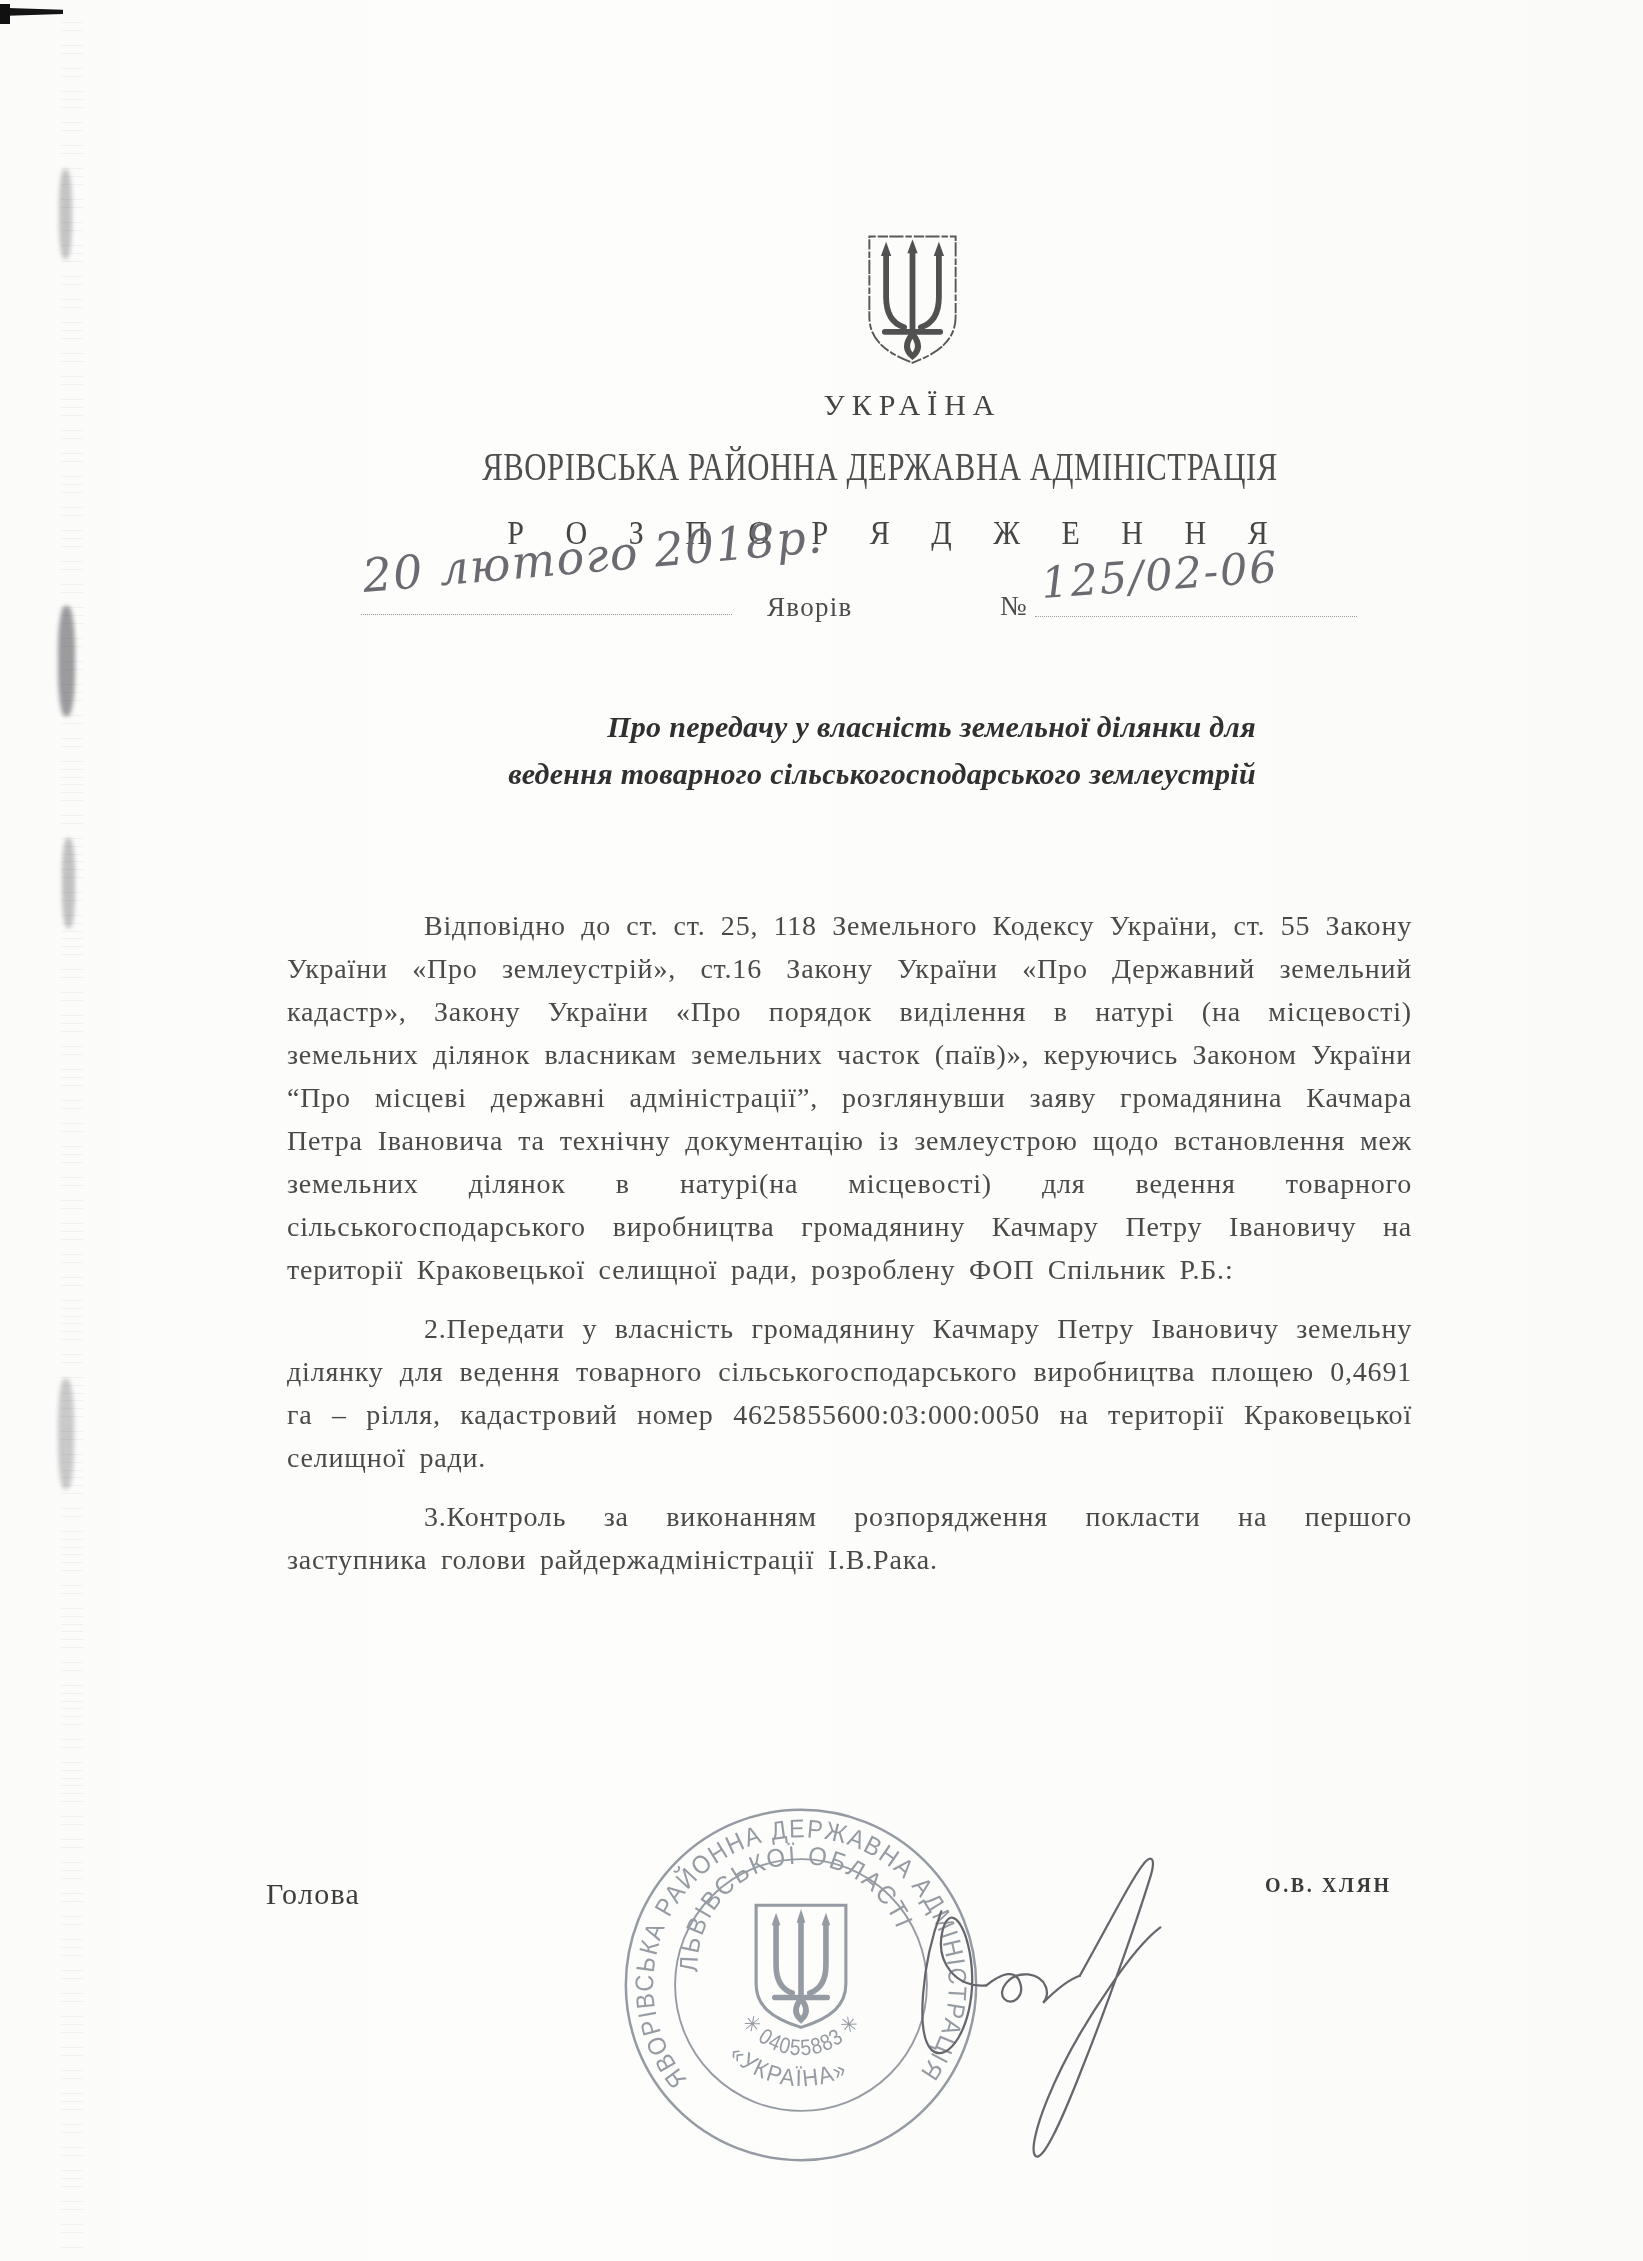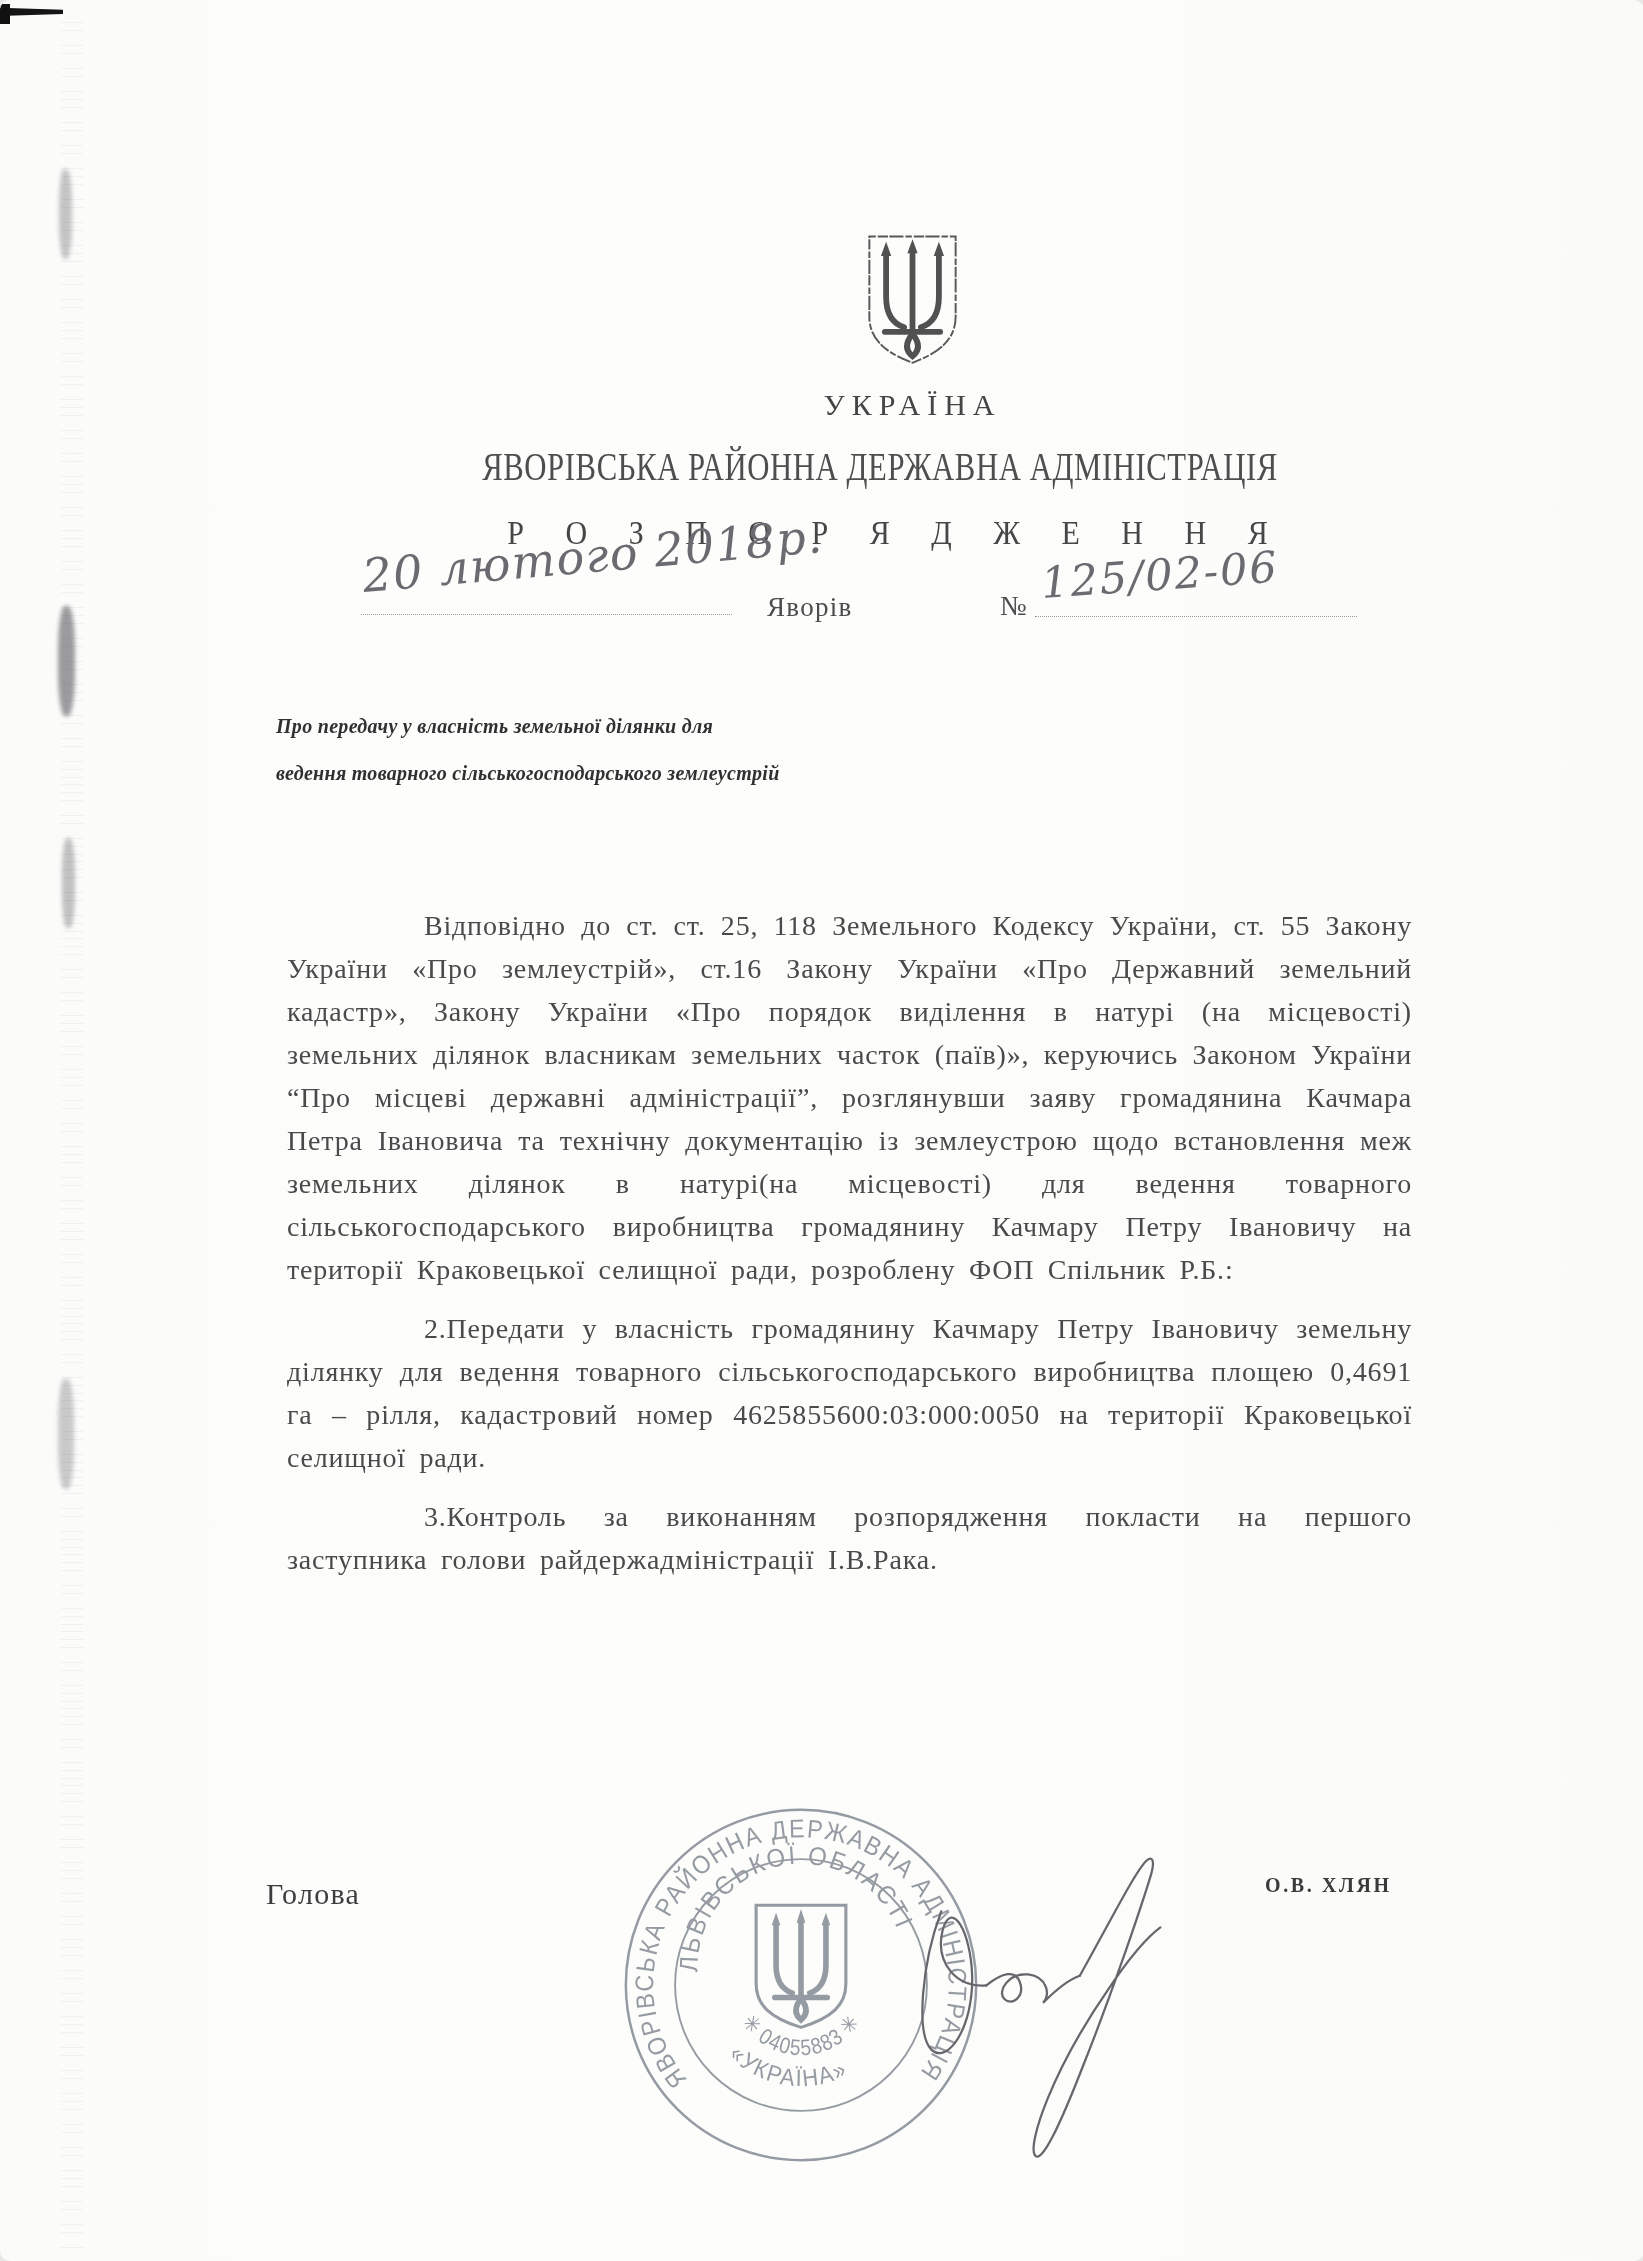--- a/index.html
+++ b/index.html
@@ -3,21 +3,20 @@
 <meta charset="utf-8">
 <style>
   html,body{margin:0;padding:0;background:#e8e8e6;}
   #page{
     position:relative;
     width:1644px;height:2261px;
     background:linear-gradient(90deg,#fbfbfa 0%, #fdfdfc 30%, #fcfcfb 70%, #fafaf9 100%);
     overflow:hidden;
     font-family:"Liberation Serif", serif;
     color:#474747;
-    border-radius:10px;
   }
   .abs{position:absolute;}
 
   
   #artifact-topbar{left:0;top:7.7px;width:63px;height:8.4px;background:#151515;
     clip-path:polygon(0 0,100% 25%,100% 75%,0 100%);}
   #artifact-corner{left:0;top:3.9px;width:10.3px;height:20.6px;background:#111;}
   #artifact-band{left:61px;top:19.3px;width:22px;height:2230px;opacity:.5;
     background:repeating-linear-gradient(180deg, rgba(100,100,105,0) 0 3.2px, rgba(100,100,105,.14) 3.2px 3.9px, rgba(100,100,105,0) 3.9px 7.7px);}
   .smudge{filter:blur(1.9px);border-radius:40%;}
@@ -40,22 +39,22 @@
   .hw{font-family:"DejaVu Serif", serif;font-style:italic;color:#6a6a70;}
   #hw-date{left:365px;top:549px;font-size:46px;transform:rotate(-5deg);transform-origin:0 100%;letter-spacing:1.3px;white-space:nowrap;}
   #hw-number{left:1043px;top:558px;font-size:43px;transform:rotate(-4deg);transform-origin:0 100%;letter-spacing:1.9px;white-space:nowrap;}
   .dotline{border-bottom:1.9px dotted #9a9a98;height:0;}
   #dotline-date{left:361px;top:614px;width:371px;}
   #dotline-number{left:1035px;top:616px;width:322px;}
   #place{left:767px;top:592px;font-size:27px;color:#4c4c4c;letter-spacing:1.3px;}
   #num-label{left:1000px;top:590px;font-size:28px;color:#4c4c4c;}
 
   
-  #title{left:276px;top:703px;width:980px;font-size:20px;line-height:47px;
-    font-weight:700;font-style:italic;color:#303030;letter-spacing:0.3px;}
+  #title{left:276px;top:703px;width:980px;font-size:30px;line-height:47px;
+    font-weight:700;font-style:italic;color:#303030;letter-spacing:0.3px;text-align:right;}
   #title .tline{white-space:nowrap;}
 
   
   #body-text{left:271px;top:888px;width:1157px;font-size:28px;line-height:43px;
     text-align:justify;color:#4a4a4a;letter-spacing:0.8px;word-spacing:5.8px;}
   #body-text p{margin:16px;text-indent:137px;}
 
   
   #role{left:266px;top:1877px;font-size:30px;font-weight:400;color:#3d3d3d;letter-spacing:1.3px;}
   #signer{left:1265px;top:1874px;font-size:20px;font-weight:700;color:#3a3a3a;letter-spacing:2.6px;white-space:nowrap;}

